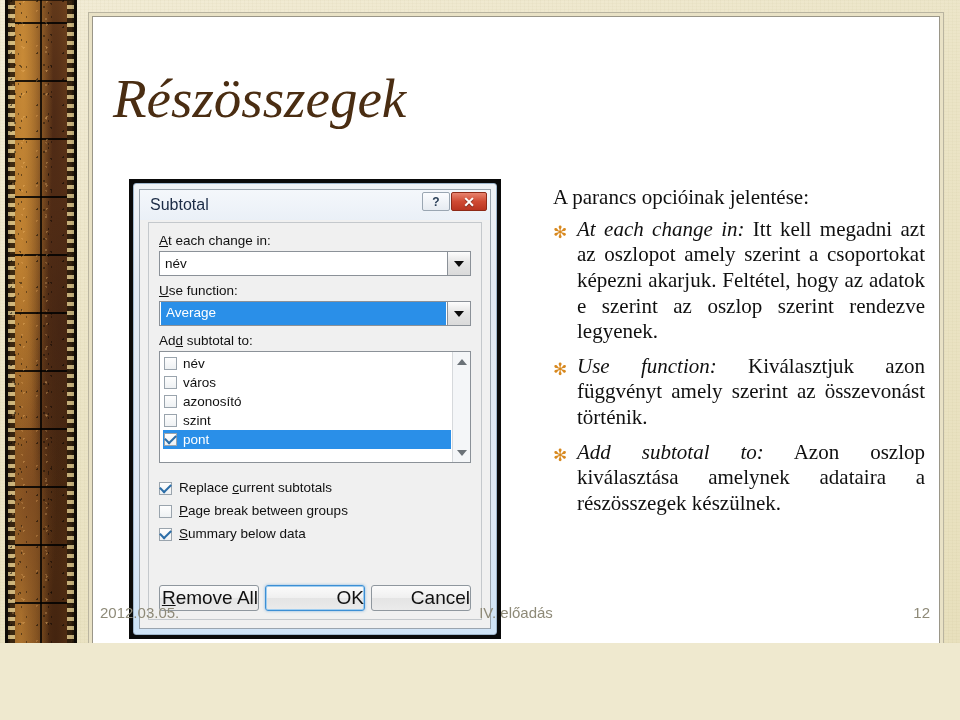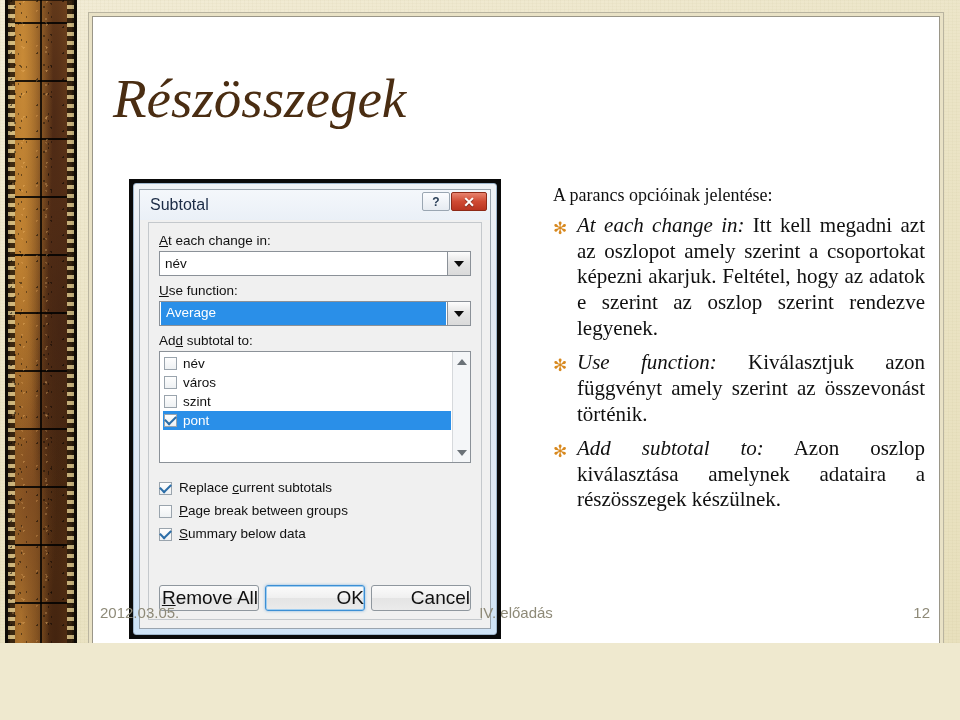--- a/index.html
+++ b/index.html
@@ -362,21 +362,21 @@
   
   .text-col {
     position: absolute;
     left: 460px;
     top: 168px;
     width: 372px;
     font-family: "Liberation Serif", serif;
     color: #101010;
   }
   .intro-line {
-    font-size: 18px;
+    font-size: 21px;
     margin-bottom: 7px;
     line-height: 1.18;
   }
   .bullet-row {
     display: flex;
     align-items: flex-start;
     margin-bottom: 9px;
   }
   .bullet-mark {
     flex: 0 0 auto;
@@ -466,20 +466,24 @@
 
               <div class="listbox">
                 <div class="list-items">
                   <div class="list-item">
                     <span class="cb"></span>
                     <span>név</span>
                   </div>
                   <div class="list-item">
                     <span class="cb"></span>
                     <span>város</span>
+                  </div>
+                  <div class="list-item">
+                    <span class="cb"></span>
+                    <span>azonosító</span>
                   </div>
                   <div class="list-item">
                     <span class="cb"></span>
                     <span>szint</span>
                   </div>
                   <div class="list-item sel">
                     <span class="cb on">
                         <span class="tick"></span>
                       </span>
                     <span>pont</span>

